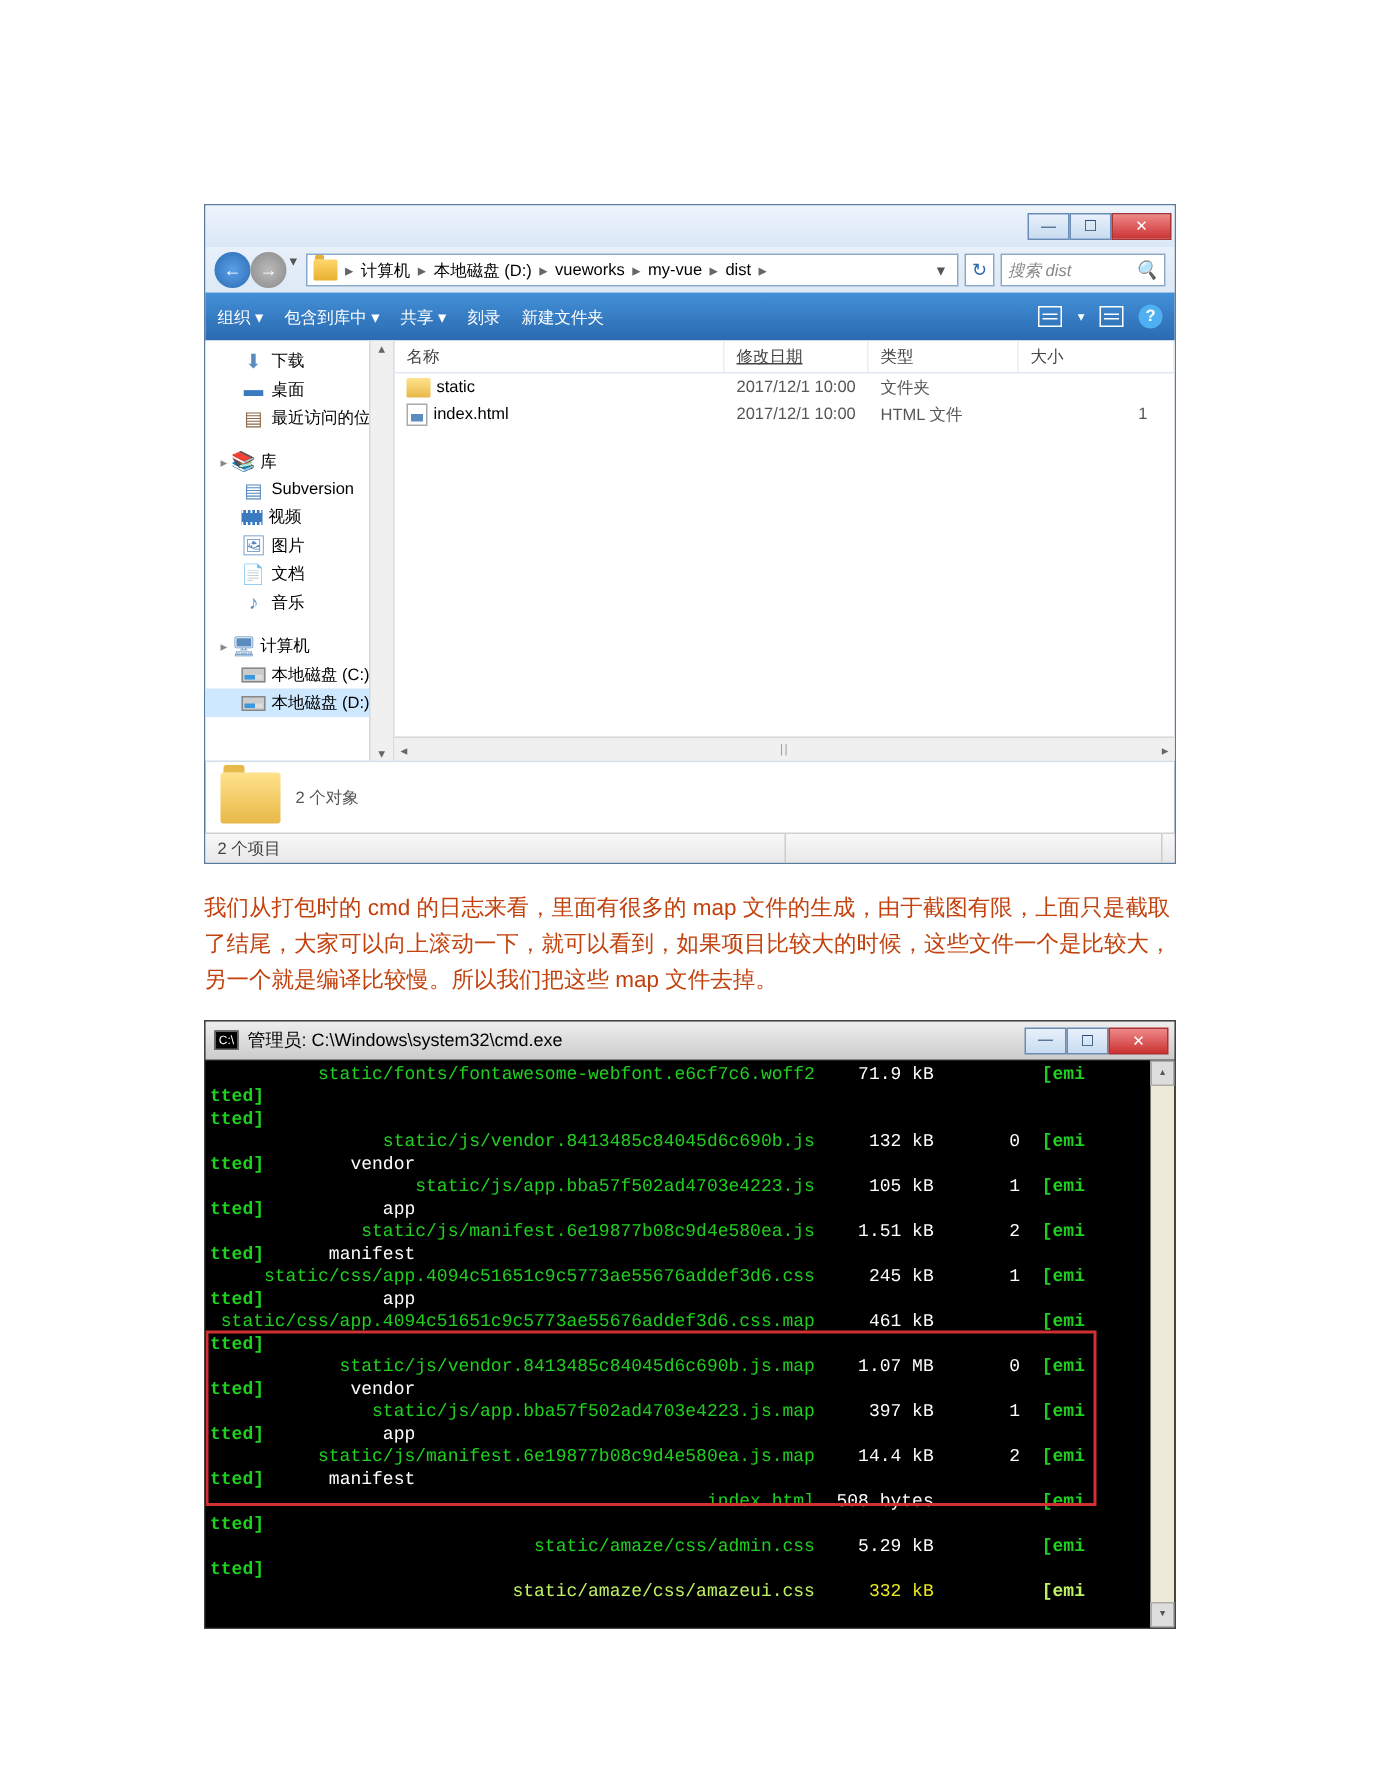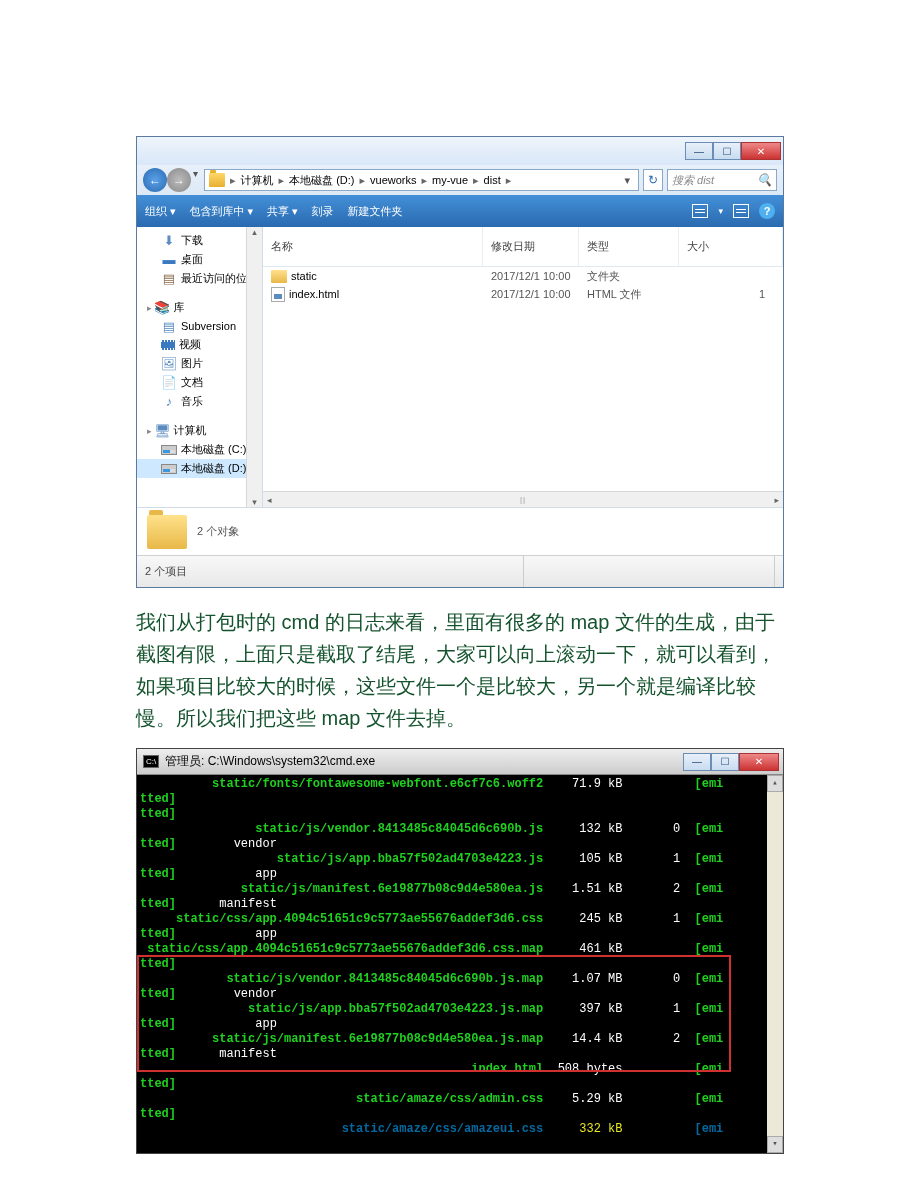--- a/index.html
+++ b/index.html
@@ -53,24 +53,24 @@
 .ic-vid::before, .ic-vid::after { content: ''; position: absolute; left: 0; right: 0; height: 2px; background-image: linear-gradient(90deg, #fff 1px, transparent 1px); background-size: 3px 2px; }
 .ic-vid::before { top: 0; } .ic-vid::after { bottom: 0; }
 .ic-pic { color: #5a8cc0; }
 .ic-doc { color: #5a8cc0; }
 .ic-mus { color: #5a8cc0; }
 .ic-comp { color: #5a8cc0; }
 .ic-disk { width: 16px; height: 10px; background: #ccc; border: 1px solid #888; display: inline-block; position: relative; }
 .ic-disk::after { content: ''; position: absolute; bottom: 1px; left: 1px; right: 1px; height: 3px; background: linear-gradient(90deg, #3a98e0 60%, #ddd 60%); }
 
 .filepane { flex: 1; display: flex; flex-direction: column; position: relative; }
-.columns { display: flex; border-bottom: 1px solid #e0e8f0; height: 40px; align-items: center; font-size: 11px; color: #444; }
+.columns { display: flex; border-bottom: 1px solid #e0e8f0; height: 22px; align-items: center; font-size: 11px; color: #444; }
 .col { padding-left: 8px; border-right: 1px solid #e8eef4; height: 100%; display: flex; align-items: center; }
 .col-name { width: 220px; }
-.col-date { width: 96px; }
+.col-date { width: 96px; text-decoration: underline; }
 .col-type { width: 100px; }
 .col-size { flex: 1; }
 .filerow { display: flex; height: 18px; align-items: center; font-size: 11px; color: #000; }
 .fcell { padding-left: 8px; display: flex; align-items: center; gap: 4px; }
 .fcell.name { width: 220px; }
 .fcell.date { width: 96px; color: #555; }
 .fcell.type { width: 100px; color: #555; }
 .fcell.size { flex: 1; text-align: right; padding-right: 18px; color: #555; justify-content: flex-end; }
 .file-ic-folder { width: 16px; height: 13px; background: linear-gradient(#ffe28c, #e8b848); border-radius: 1px; display: inline-block; }
 .file-ic-html { width: 14px; height: 15px; background: #fff; border: 1px solid #aaa; display: inline-block; position: relative; }
@@ -78,44 +78,44 @@
 .hscroll { position: absolute; bottom: 0; left: 0; right: 0; height: 16px; background: #f0f0f0; border-top: 1px solid #d8d8d8; display: flex; align-items: center; }
 .hscroll::before { content: '◂'; padding: 0 4px; font-size: 9px; color: #666; }
 .hscroll::after { content: '▸'; padding: 0 4px; font-size: 9px; color: #666; margin-left: auto; }
 .hscroll-thumb { position: absolute; left: 16px; right: 16px; top: 2px; bottom: 2px; display: flex; justify-content: center; }
 .hscroll-thumb::before { content: '||'; font-size: 8px; color: #999; letter-spacing: 1px; align-self: center; }
 
 .details { display: flex; align-items: center; height: 48px; border-top: 1px solid #d0dce8; padding: 4px 10px; gap: 10px; }
 .bigfolder { width: 40px; height: 34px; background: linear-gradient(#ffe28c, #e8b848); border-radius: 2px; position: relative; }
 .bigfolder::before { content: ''; position: absolute; top: -5px; left: 2px; width: 14px; height: 5px; background: #e8b848; border-radius: 2px 2px 0 0; }
 .detail-text { font-size: 11px; color: #555; text-align: center; }
-.statusbar { height: 32px; background: linear-gradient(#f8f8f8, #e8e8e8); border-top: 1px solid #d0d0d0; display: flex; align-items: center; padding: 0 8px; font-size: 11px; color: #444; }
+.statusbar { height: 20px; background: linear-gradient(#f8f8f8, #e8e8e8); border-top: 1px solid #d0d0d0; display: flex; align-items: center; padding: 0 8px; font-size: 11px; color: #444; }
 .status-sep { border-left: 1px solid #ccc; height: 100%; margin: 0 170px 0 auto; }
 .status-sep2 { border-left: 1px solid #ccc; height: 100%; margin-left: 80px; }
 
 
-.para { font-size: 20px; line-height: 1.6; color: #14532d; margin-bottom: 14px; }
+.para { font-size: 15px; line-height: 1.6; color: #c2410c; margin-bottom: 14px; }
 
 
 .cmdwin { border: 1px solid #444; background: #000; }
 .cmdtitle { height: 26px; background: linear-gradient(#eee, #ccc); display: flex; align-items: center; padding: 0 4px 0 6px; gap: 6px; border-bottom: 1px solid #888; }
 .cmdicon { width: 16px; height: 13px; background: #000; border: 1px solid #666; font-size: 8px; color: #fff; display: flex; align-items: center; justify-content: center; }
 .cmdtitle-text { font-size: 12px; color: #000; }
 .cmdtitle .winbtns { margin-left: auto; }
 .console { background: #000; font-family: "Consolas", "Courier New", monospace; font-size: 12px; line-height: 15px; position: relative; padding: 2px 0; height: 378px; overflow: hidden; }
 .console-scroll { position: absolute; right: 0; top: 0; bottom: 0; width: 16px; background: #ece9d8; }
 .console-scroll::before { content: '▴'; position: absolute; top: 0; left: 0; right: 0; text-align: center; font-size: 9px; color: #555; background: #ddd; border: 1px solid #aaa; }
 .console-scroll::after { content: '▾'; position: absolute; bottom: 0; left: 0; right: 0; text-align: center; font-size: 9px; color: #555; background: #ddd; border: 1px solid #aaa; }
 .cline { white-space: pre; color: #0f0; padding-left: 3px; padding-right: 16px; }
-.cline .path { color: #20d020; font-weight: bold; }
+.cline .path { color: #20d020; font-weight: normal; }
 .cline .sz { color: #fff; }
 .cline .chunk { color: #fff; }
 .cline .emit { color: #20d020; font-weight: bold; }
 .cline .note { color: #fff; }
-.cline.yellow .path, .cline.yellow .emit { color: #0369a1; }
+.cline.yellow .path, .cline.yellow .emit { color: #bef264; }
 .cline.yellow .sz { color: #e8e820; }
 .highlight-box { position: absolute; border: 2px solid #d03030; pointer-events: none; }
 </style>
 </head>
 <body>
 <div class="page">
 
 <div class="window">
   <div class="titlebar">
     <div class="winbtns">

